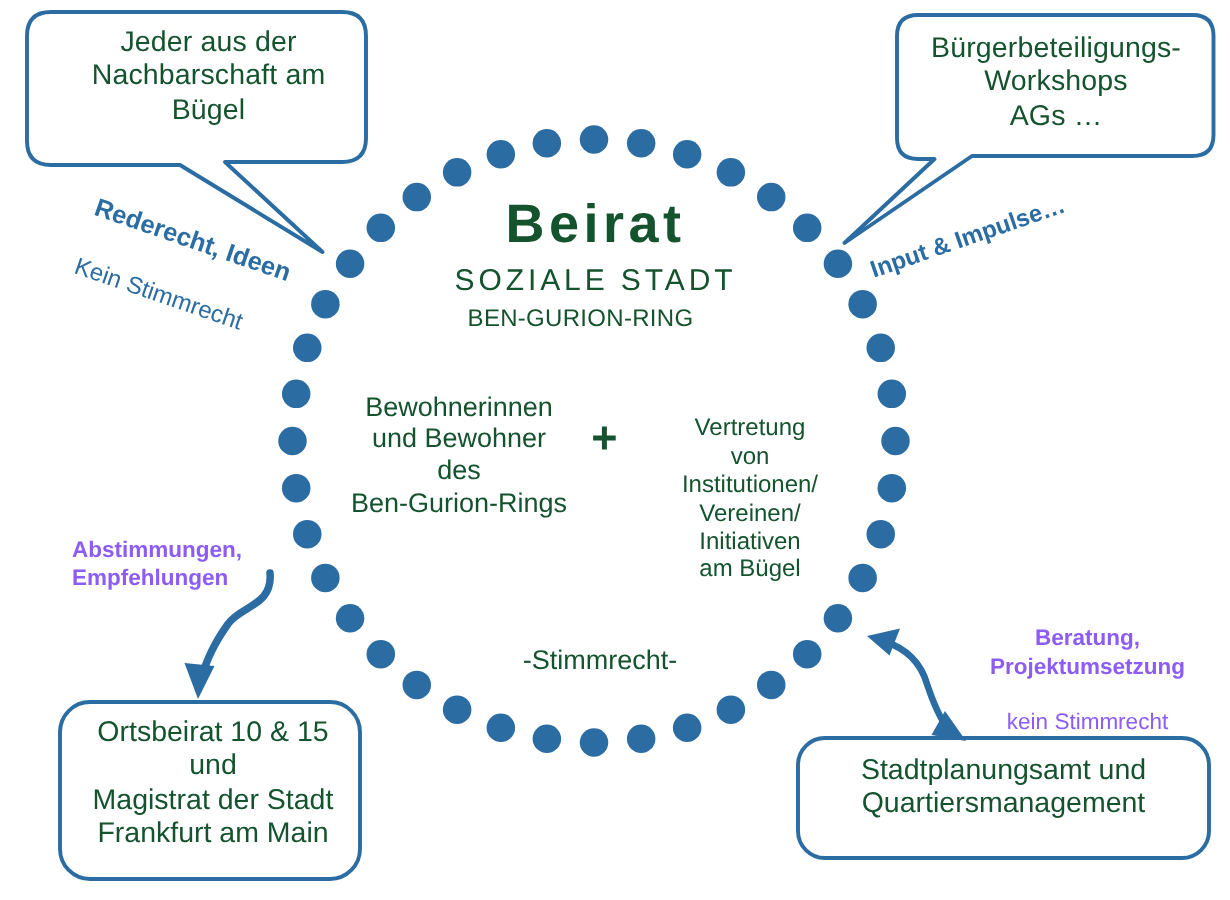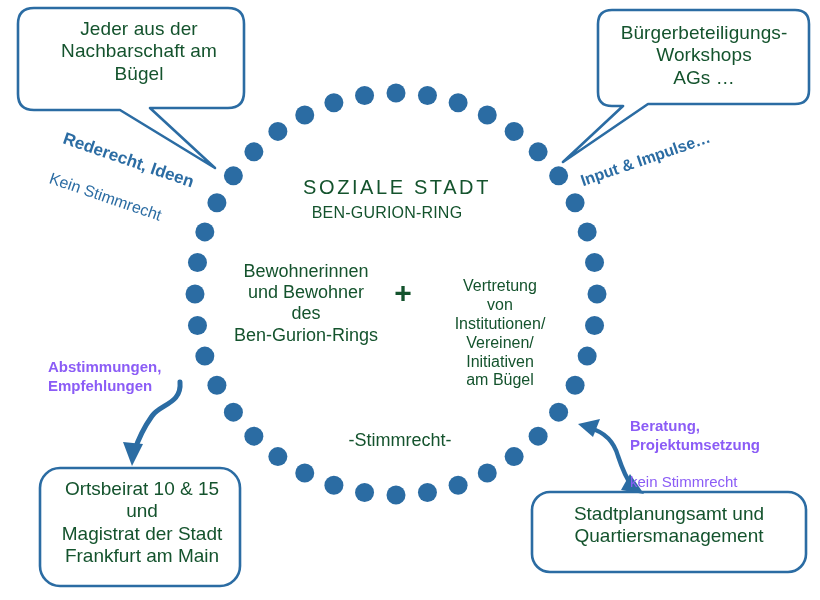--- a/index.html
+++ b/index.html
@@ -144,21 +144,21 @@
     width: 182px;
     font-size: 15px;
     font-weight: bold;
     text-align: left;
   }
   #anno-right {
     left: 630px;
     top: 398px;
     width: 190px;
     font-size: 15px;
-    text-align: left;
+    text-align: center;
   }
   #anno-right .b { font-weight: bold; display: block; }
   #anno-right .n { font-weight: 400; display: block; }
 </style>
 </head>
 <body>
 
 <div id="stage">
 
   <svg id="vector-layer" viewBox="0 0 820 600">
@@ -269,20 +269,21 @@
 Workshops
 AGs …</div>
 
   <div class="tail-label" id="tail-label-left">
     <span class="l1">Rederecht, Ideen</span>
     <span class="l2">Kein Stimmrecht</span>
   </div>
 
   <div class="tail-label" id="tail-label-right">Input &amp; Impulse…</div>
 
+  <div class="txt" id="ring-title">Beirat</div>
   <div class="txt" id="ring-subtitle1">SOZIALE STADT</div>
   <div class="txt" id="ring-subtitle2">BEN-GURION-RING</div>
 
   <div class="txt" id="col-left">Bewohnerinnen
 und Bewohner
 des
 Ben-Gurion-Rings</div>
   <div class="txt" id="plus-sign">+</div>
   <div class="txt" id="col-right">Vertretung
 von

